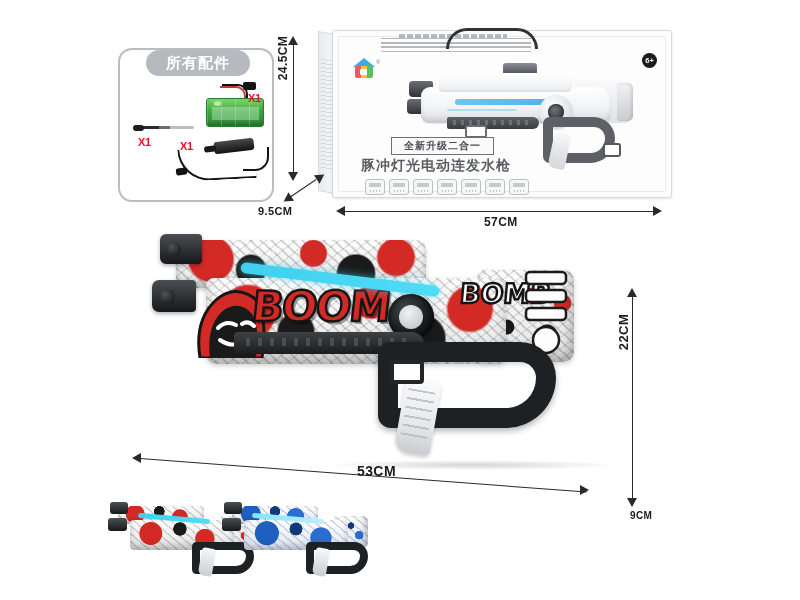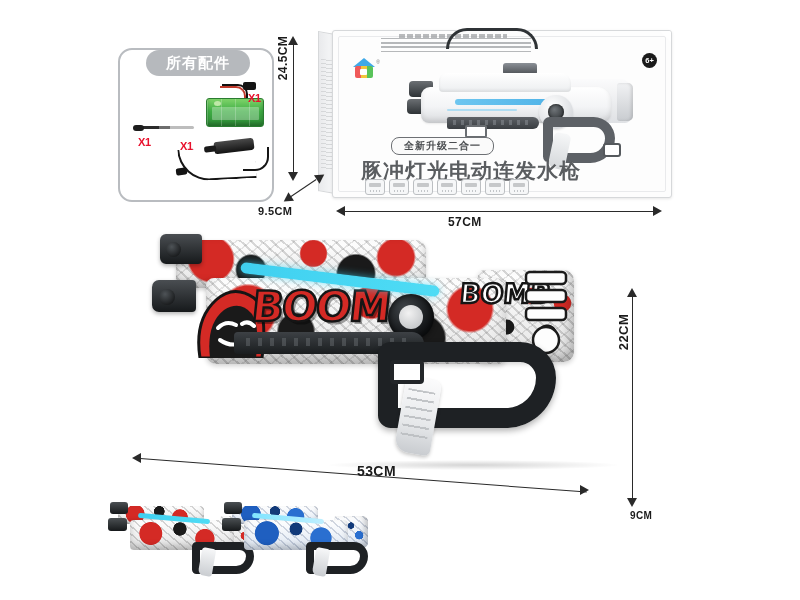--- a/index.html
+++ b/index.html
@@ -251,27 +251,27 @@
     background:linear-gradient(180deg,#8b9096,#4a4e52);border-radius:3px;
   }
   .wg-hole{
     position:absolute;left:62px;top:66px;width:18px;height:9px;
     background:#fff;border:2px solid #6a6e72;border-radius:2px;
   }
 
   
   .banner{position:absolute;left:28px;top:104px;width:230px;}
   .banner-pill{
-    display:inline-block;padding:1px 12px;border:1.5px solid #6d7074;border-radius:8px;
+    display:inline-block;padding:1px 12px;border:1.5px solid #6d7074;border-radius:0;
     font-size:10px;font-weight:700;color:#4a4d50;letter-spacing:1px;
     font-family:"DejaVu Sans","Liberation Sans",sans-serif;
     background:#fafafa;margin-left:30px;
   }
   .banner-title{
-    margin-top:2px;font-size:21px;font-weight:900;color:#5a5d60;
+    margin-top:2px;font-size:14px;font-weight:900;color:#5a5d60;
     letter-spacing:1px;font-family:"DejaVu Sans","Liberation Sans",sans-serif;
     text-shadow:0 1px 0 #fff;
   }
   .feat-row{
     position:absolute;left:32px;top:148px;display:flex;gap:4px;
   }
   .feat{
     width:18px;height:14px;border:1px solid #bcbfc2;border-radius:3px;background:#f6f7f8;
     position:relative;
   }
@@ -568,21 +568,21 @@
   <div class="dim-label" style="left:276px;top:88px;font-size:12px;transform:rotate(-90deg);transform-origin:left top;width:60px;text-align:center;">24.5CM</div>
 
   <div class="diag-line" style="left:288px;top:198px;width:34px;transform:rotate(-34deg);"></div>
   <div class="ah-head head-left" style="left:283px;top:194px;transform:rotate(-34deg);"></div>
   <div class="ah-head head-right" style="left:316px;top:172px;transform:rotate(-34deg);"></div>
   <div class="dim-label" style="left:258px;top:205px;font-size:11px;">9.5CM</div>
 
   <div class="arrow-h" style="left:344px;top:211px;width:312px;"></div>
   <div class="ah-head head-left" style="left:336px;top:206px;"></div>
   <div class="ah-head head-right" style="left:653px;top:206px;"></div>
-  <div class="dim-label" style="left:448px;top:215px;font-size:12px;">57CM</div>
+  <div class="dim-label" style="left:484px;top:215px;font-size:12px;">57CM</div>
 
   <div class="mgun">
     <div class="tri-shadow"></div>
 
     <div class="mg-barrel graffiti"></div>
     <div class="mg-rear graffiti"></div>
     <div class="mg-body graffiti"></div>
 
     <div class="mg-muzz1"></div>
     <div class="mg-muzz2"></div>

